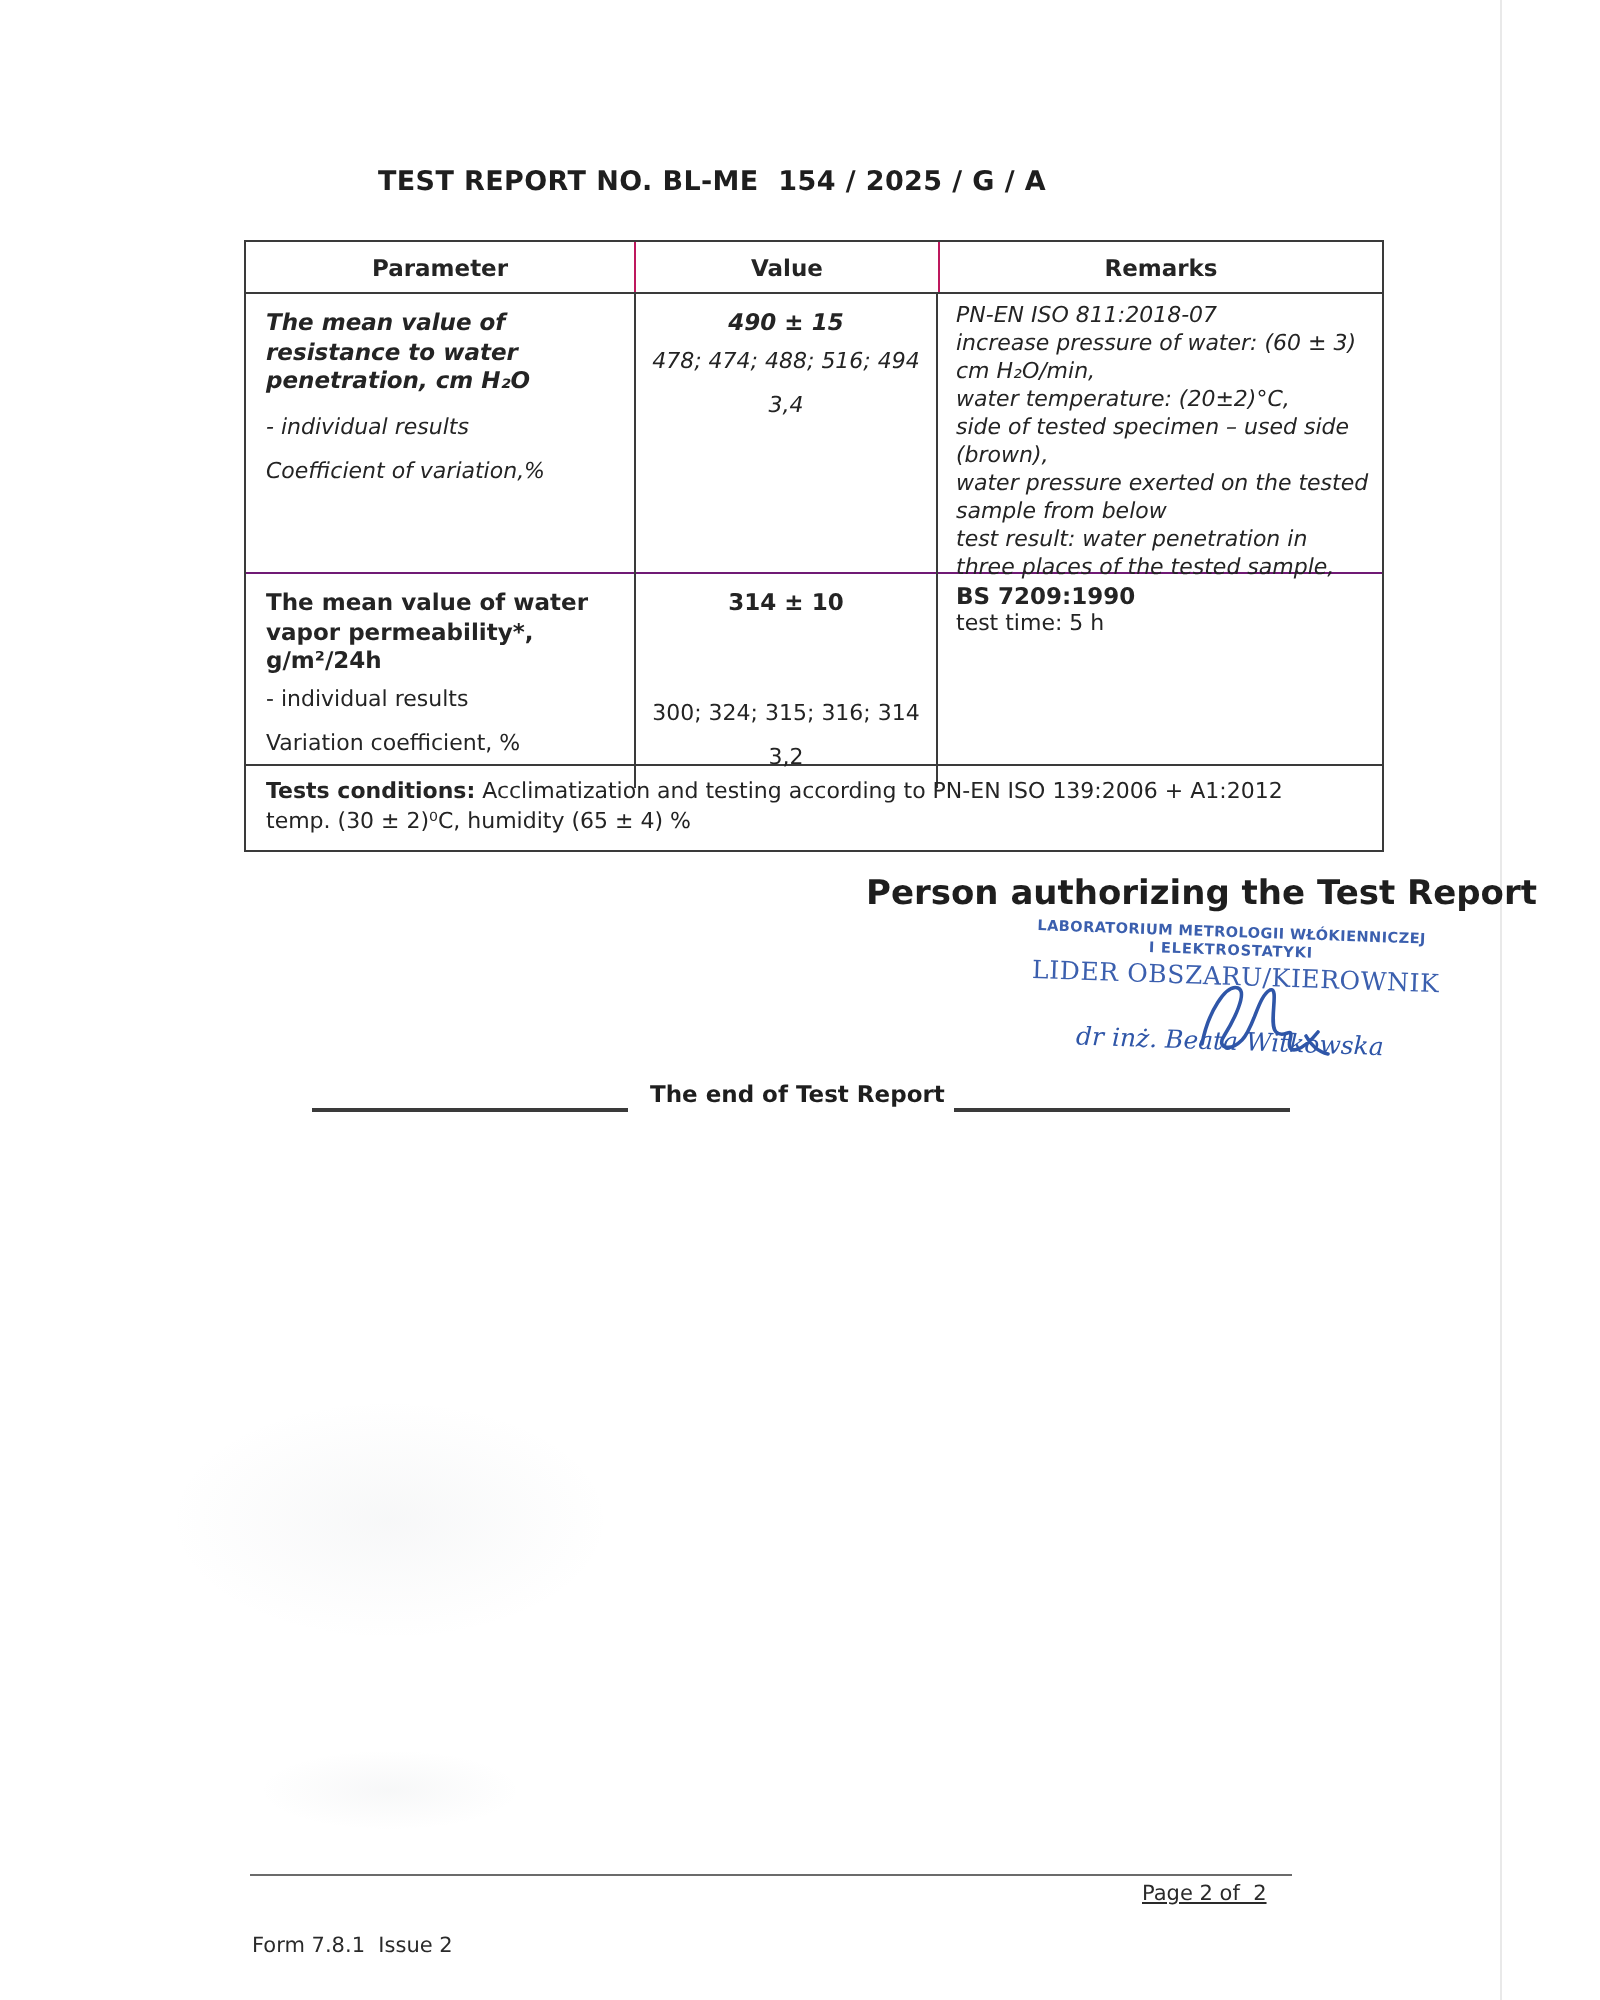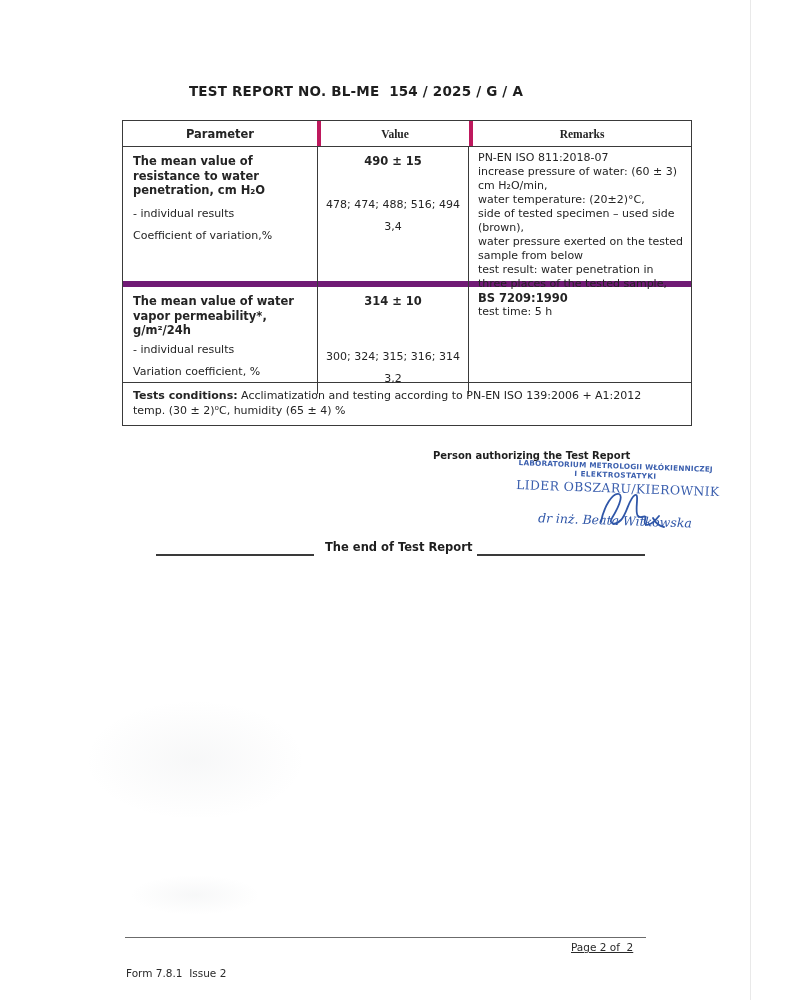--- a/index.html
+++ b/index.html
@@ -36,51 +36,51 @@
     font-size: 11px; line-height: 14px; color: #242424;
   }
   .thead {
     display: grid; grid-template-columns: 194px 152px auto;
     border-bottom: 1px solid #3a3a3a; height: 26px;
   }
   .th {
     display: flex; align-items: center; justify-content: center;
     font-weight: bold; font-size: 11.5px;
   }
-  .th + .th { border-left: 4px solid #be185d; font-family: Liberation Serif, serif; }
+  .th + .th { border-left: 1px solid #be185d; }
 
   .body-row { display: grid; grid-template-columns: 194px 152px auto; }
-  .body-row.r1 { height: 140px; border-bottom: 6px solid #701a75; }
+  .body-row.r1 { height: 140px; border-bottom: 1px solid #701a75; font-style: italic; }
   .body-row.r2 { height: 96px;  border-bottom: 1px solid #3a3a3a; }
 
   .cell-param { padding: 7px 8px 0 10px; }
   .cell-value { border-left: 1px solid #3a3a3a; border-right: 1px solid #3a3a3a;
                 padding: 7px 4px 0 4px; text-align: center; }
   .cell-remarks { padding: 4px 6px 0 9px; line-height: 14px; }
 
   .p-title { font-weight: bold; font-size: 11.5px; line-height: 14.5px; }
   .r1 .p-title { min-height: 29px; margin-bottom: 9px; }
   .r2 .p-title { min-height: 43px; margin-bottom: 5px; }
   .p-line { margin-bottom: 8px; }
 
   .v-mean { font-weight: bold; font-size: 11.5px; }
-  .r1 .v-mean { margin-bottom: 30px; }
+  .r1 .v-mean { margin-bottom: 6px; }
   .r2 .v-mean { margin-bottom: 42px; }
   .v-line { margin-bottom: 8px; }
 
   .rem-line { }
   .rem-bold { font-weight: bold; font-size: 11.5px; }
 
   .conditions { padding: 5px 10px 7px 10px; font-size: 11px; line-height: 15px; }
   .cond-label { font-weight: bold; text-align: right; }
 
   
   .auth-heading {
     position: absolute; left: 433px; top: 437px;
-    font-weight: bold; font-size: 10px; color: #1e1e1e; margin-top: 13px;
+    font-weight: bold; font-size: 17px; color: #1e1e1e;
   }
   .stamp {
     position: absolute; left: 517px; top: 458px; width: 198px;
     text-align: center; transform: rotate(2deg); transform-origin: left top;
   }
   .stamp-line1 { font-size: 7.3px; letter-spacing: 0.2px; font-weight: bold; white-space: nowrap; }
   .stamp-line2 { font-size: 7.3px; letter-spacing: 0.4px; font-weight: bold; }
   .stamp-line3 {
     font-family: "DejaVu Serif", "Liberation Serif", serif;
     font-size: 12.5px; letter-spacing: 0.3px; white-space: nowrap; margin-top: 1px;

